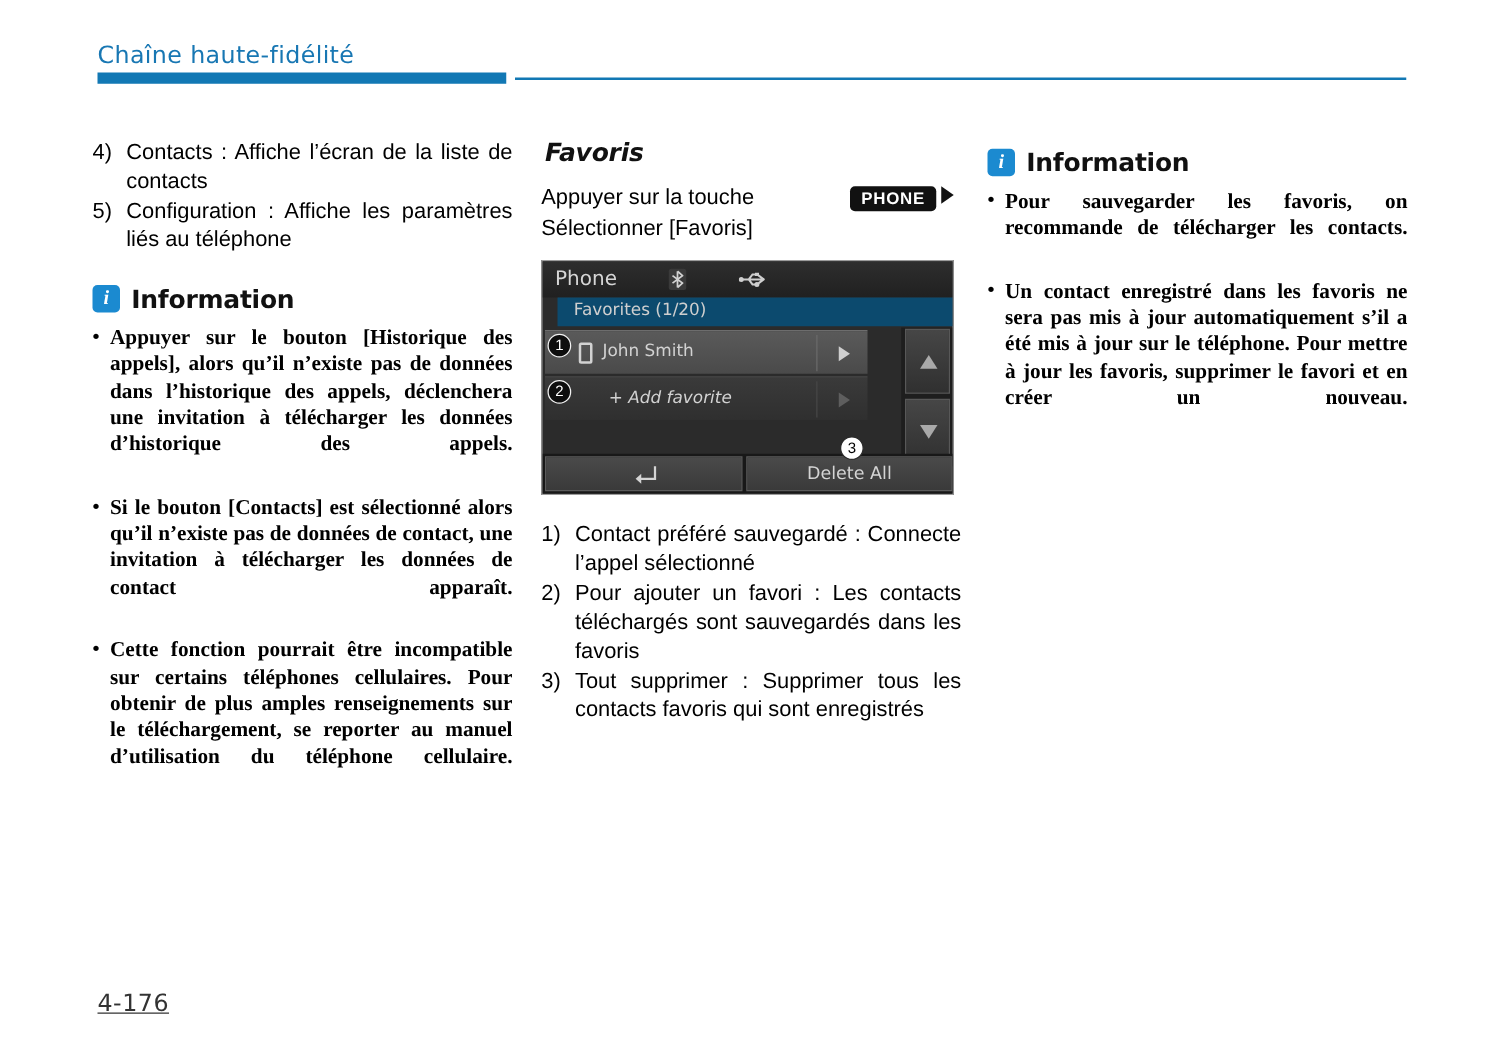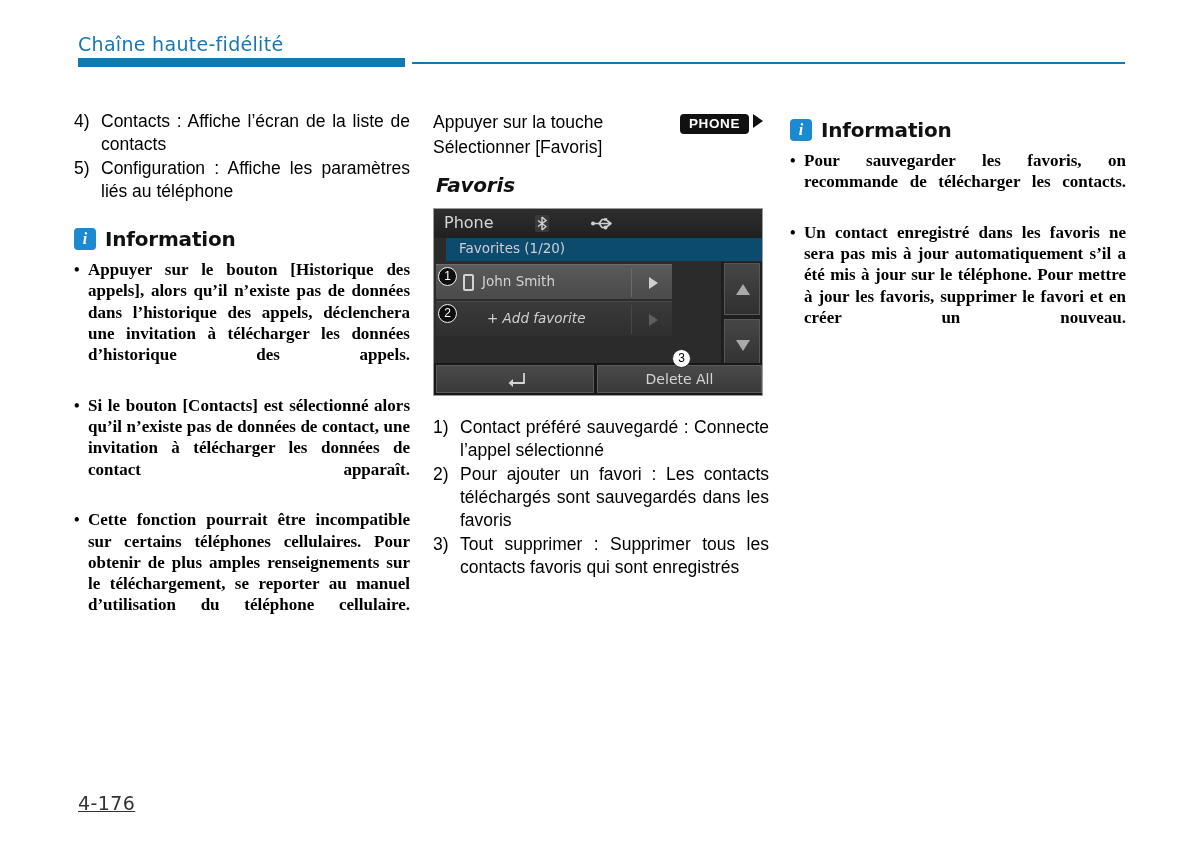--- a/index.html
+++ b/index.html
@@ -242,21 +242,21 @@
   }
   #dev-subtitle span {
     position: absolute;
     left: 13px; top: 2px;
     font-size: 13.5px;
     color: #cfcfcf;
   }
   .row {
     position: absolute;
     left: 2px;
-    width: 236px;
+    width: 258px;
     height: 35px;
     box-sizing: border-box;
   }
   #row1 {
     top: 55px;
     background: linear-gradient(#5a5a5a, #4a4a4a);
     border-top: 1px solid #6d6d6d;
   }
   #row2 {
     top: 92px;
@@ -442,31 +442,31 @@
     </li>
     <li>
       <span class="bul">•</span>
       <span class="btxt">Cette fonction pourrait être incompatible sur certains téléphones cellulaires. Pour obtenir de plus amples renseignements sur le téléchargement, se reporter au manuel d’utilisation du téléphone cellulaire.</span>
     </li>
   </ul>
 </div>
 
 <div id="col-mid" class="column">
 
+  <div id="favoris-title">Favoris</div>
+
   <div id="favoris-instruction">
     <div id="instr-line1">
       <span class="w">Appuyer sur la touche</span>
       <span class="w">
         <span class="key-chip">PHONE</span><span class="tri-right"></span>
       </span>
     </div>
     <div id="instr-line2">Sélectionner [Favoris]</div>
   </div>
-
-  <div id="favoris-title">Favoris</div>
 
   <div id="device">
 
     <div id="dev-titlebar">
       <div id="dev-title">Phone</div>
       <div id="bt-icon">
         <svg width="10" height="15" viewBox="0 0 10 15" style="display:block;margin:1px auto;">
           <path d="M5 1 L5 14 M5 1 L9 4.5 L1 10.5 M5 14 L9 10.5 L1 4.5" stroke="#d0d0d0" stroke-width="1.4" fill="none"></path>
         </svg>
       </div>

